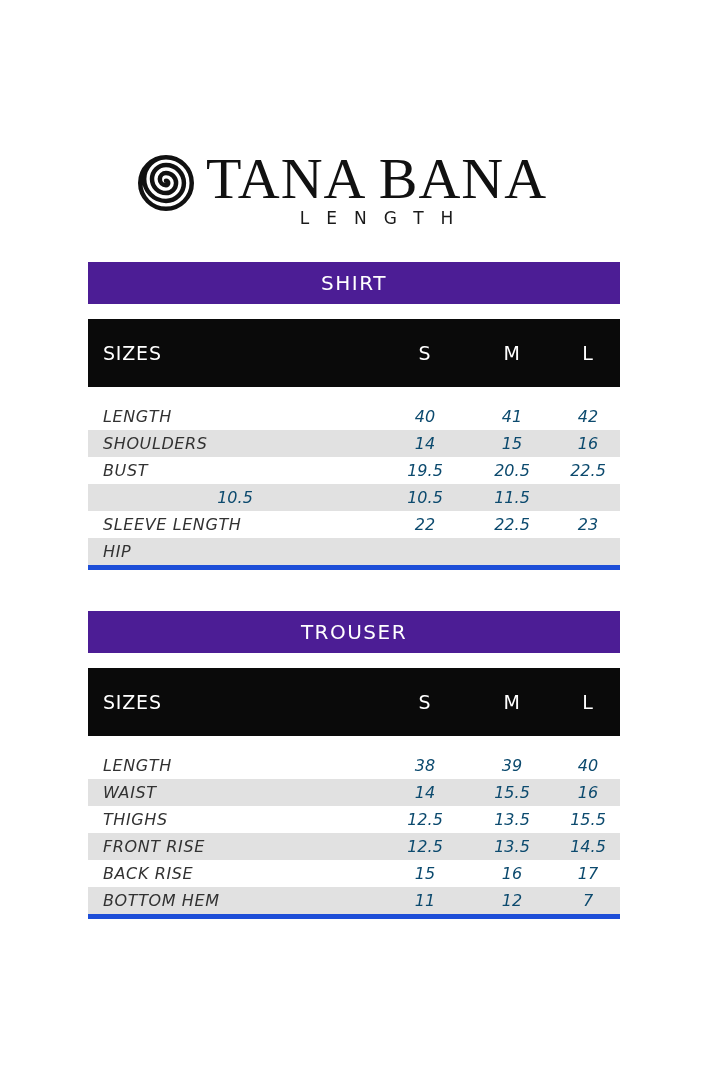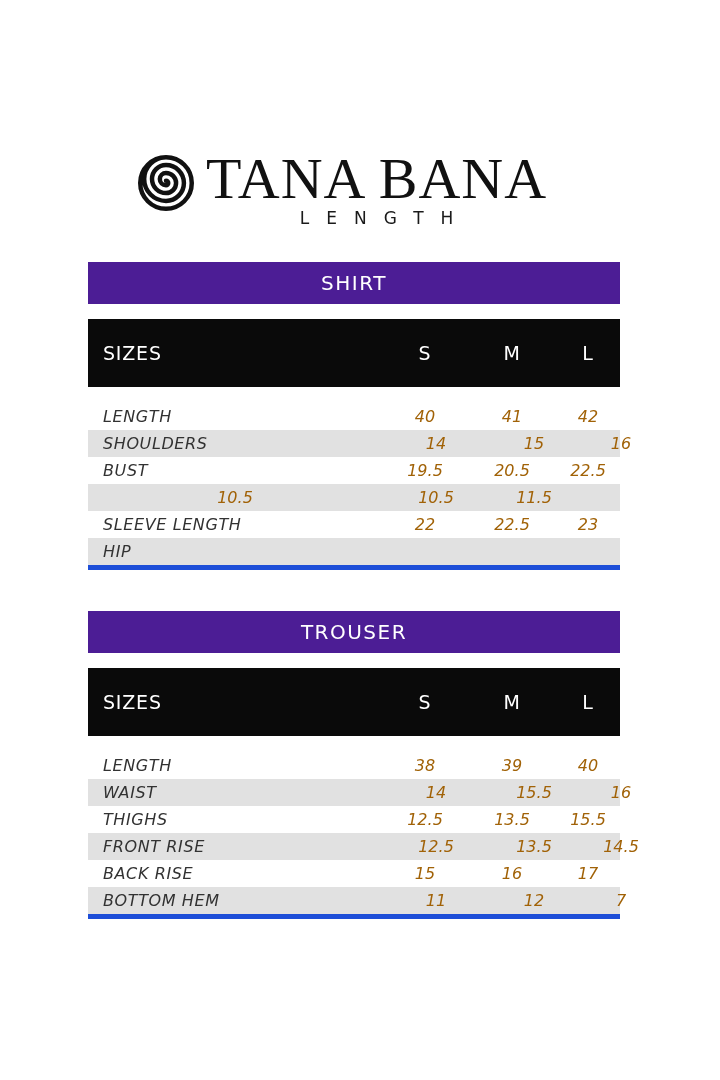--- a/index.html
+++ b/index.html
@@ -39,23 +39,23 @@
   .grid-cols { display:grid; grid-template-columns:294px 86px 88px 64px; align-items:center; }
   .sizes-bar {
     margin-top:15px; height:68px; background:#0a0a0a; color:#fff;
     font-size:19px; letter-spacing:0.8px;
   }
   .sizes-label { padding-left:15px; }
   .col-head { text-align:center; }
 
   .rows { margin-top:16px; border-bottom:5px solid #1d4ed8;font-style:italic; }
   .trow { height:27px; font-size:16px; }
-  .trow.alt { background:#e1e1e1;gap:11px; }
+  .trow.alt { background:#e1e1e1; }
   .tlabel { padding-left:15px; letter-spacing:0.6px; color:#323232; }
-  .tval { text-align:center; color:#a16207; }
+  .tval { text-align:center; color:#0c4a6e; }
 </style>
 </head>
 <body>
 
 <div class="page">
 
   <div class="logo">
     <svg class="logo-icon" viewBox="0 0 100 100" fill="none" stroke="#111111" stroke-width="8" stroke-linecap="round">
       <path d="M 50 46
                A 4 4 0 1 1 50 54

